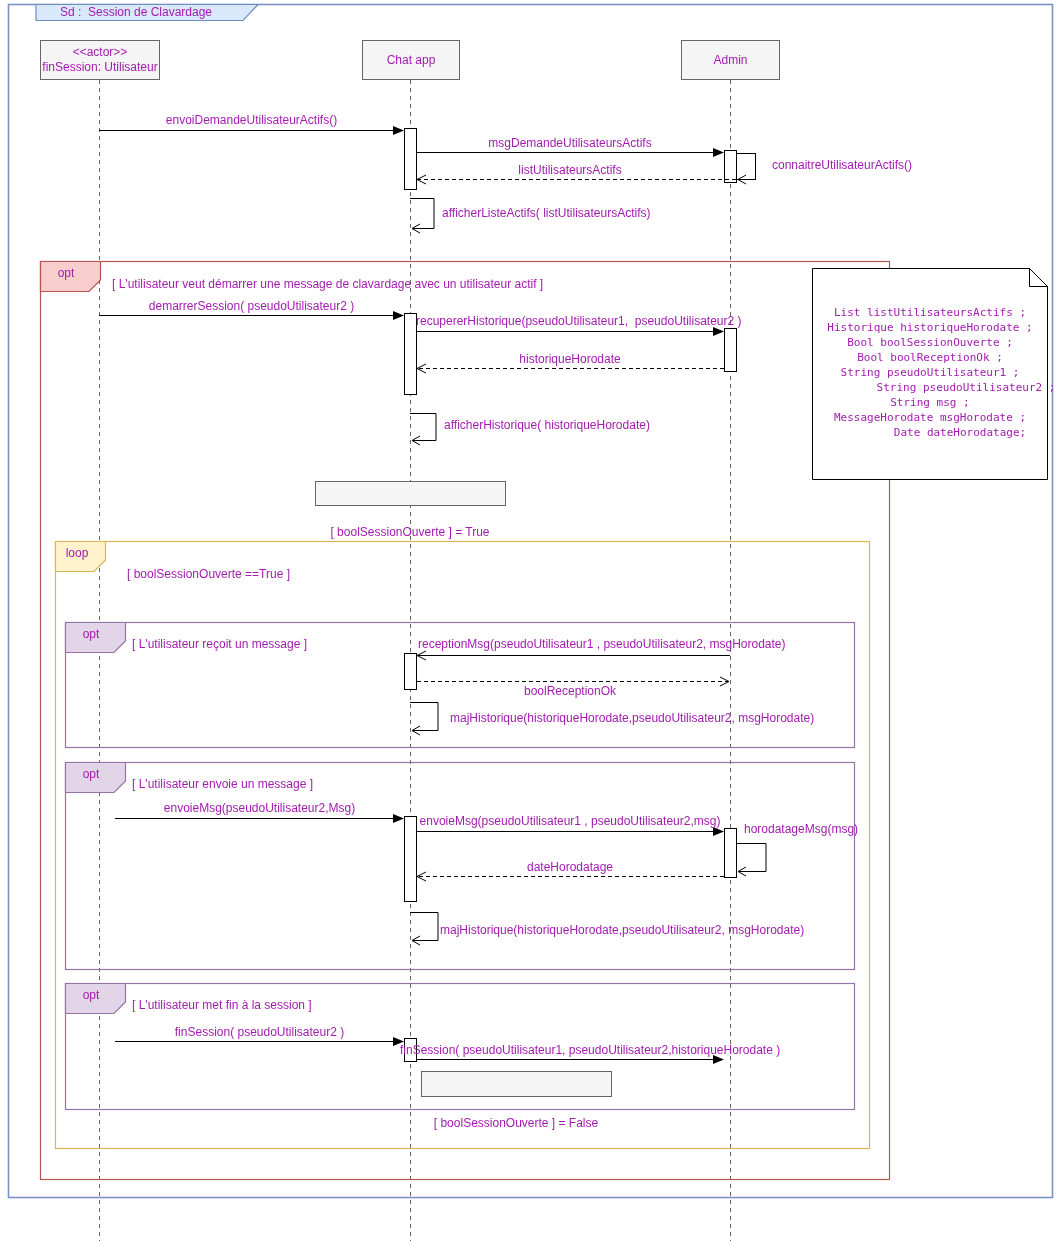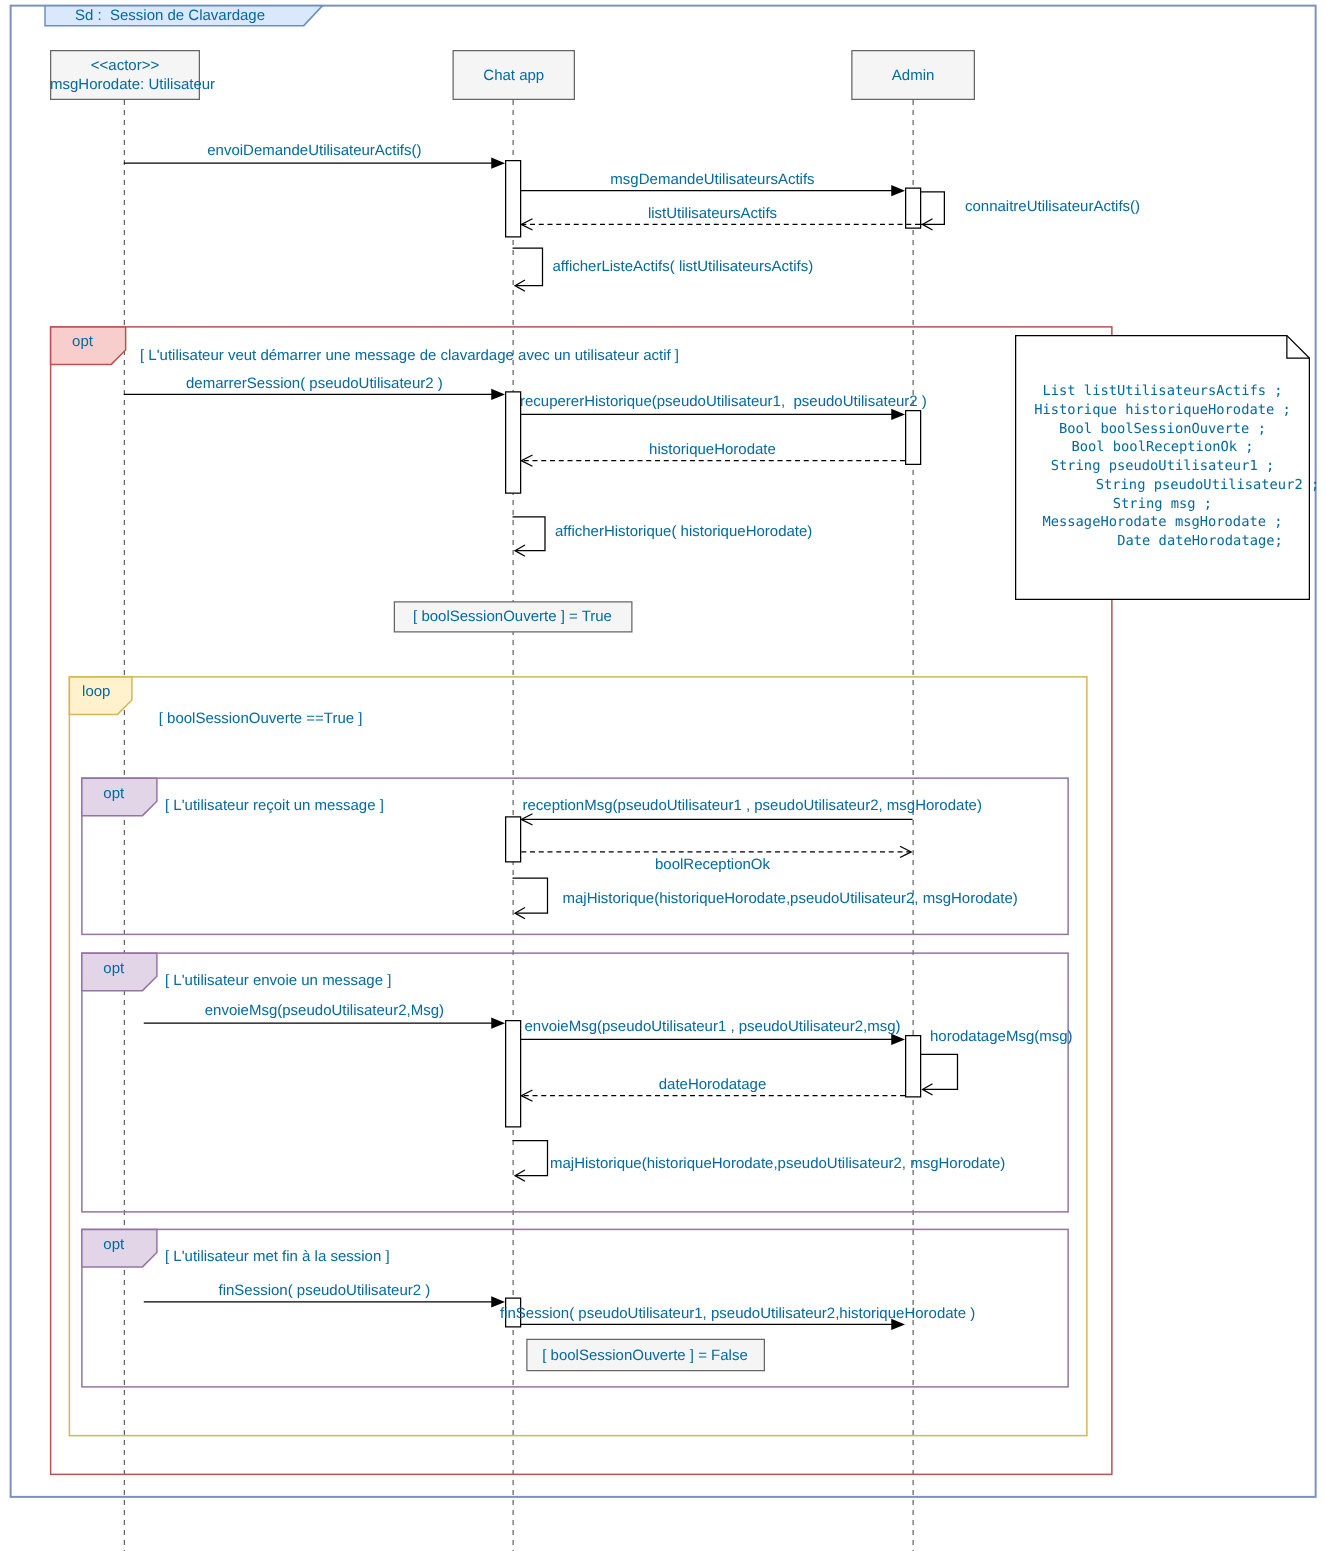--- a/index.html
+++ b/index.html
@@ -8,33 +8,33 @@
     width:1061px;height:1241px;
     background:#ffffff;
     font-family:"Liberation Sans", sans-serif;
     overflow:hidden;
   }
   .canvas > svg{position:absolute;left:0;top:0;}
   .lbl{
     position:absolute;
     font-size:12px;
     line-height:14px;
-    color:#0369a1;
+    color:#a21caf;
     white-space:pre;
   }
   .c{text-align:center;}
   .mono{
     font-family:"DejaVu Sans Mono", monospace;
     font-size:11px;
     line-height:15px;
     text-align:center;
   }
   .frag-op{font-size:12px;text-align:center;}
   .state{
-    display:flex;align-items:center;justify-content:center;
+    display:flex;align-items:center;justify-content:center;margin-top:39px;
   }
 </style>
 </head>
 <body>
 
 <div class="canvas">
 
   <svg width="1061" height="1241" viewBox="0 0 1061 1241">
 
     <line x1="99.5" y1="80" x2="99.5" y2="1241" stroke="#666" stroke-width="1" stroke-dasharray="4 4"></line>
@@ -132,21 +132,21 @@
     <line x1="115" y1="1041.5" x2="402" y2="1041.5" stroke="#000"></line>
     <polygon points="404,1041.5 393,1037 393,1046" fill="#000"></polygon>
 
     <line x1="416.5" y1="1059.5" x2="722" y2="1059.5" stroke="#000"></line>
     <polygon points="724,1059.5 713,1055 713,1064" fill="#000"></polygon>
   </svg>
 
   <div class="lbl c" style="left:36px;top:5px;width:200px;">Sd :  Session de Clavardage</div>
 
   <div class="lbl c" style="left:40px;top:45px;width:120px;">&lt;&lt;actor&gt;&gt;</div>
-  <div class="lbl c" style="left:40px;top:60px;width:120px;">msgHorodate: Utilisateur</div>
+  <div class="lbl c" style="left:40px;top:60px;width:120px;">finSession: Utilisateur</div>
   <div class="lbl c" style="left:362px;top:53px;width:98px;">Chat app</div>
   <div class="lbl c" style="left:681px;top:53px;width:99px;">Admin</div>
 
   <div class="lbl frag-op" style="left:40px;top:266px;width:52px;">opt</div>
   <div class="lbl frag-op" style="left:55px;top:546px;width:44px;">loop</div>
   <div class="lbl frag-op" style="left:65px;top:627px;width:52px;">opt</div>
   <div class="lbl frag-op" style="left:65px;top:767px;width:52px;">opt</div>
   <div class="lbl frag-op" style="left:65px;top:988px;width:52px;">opt</div>
 
   <div class="lbl" style="left:112px;top:277px;width:640px;">[ L'utilisateur veut démarrer une message de clavardage avec un utilisateur actif ]</div>

